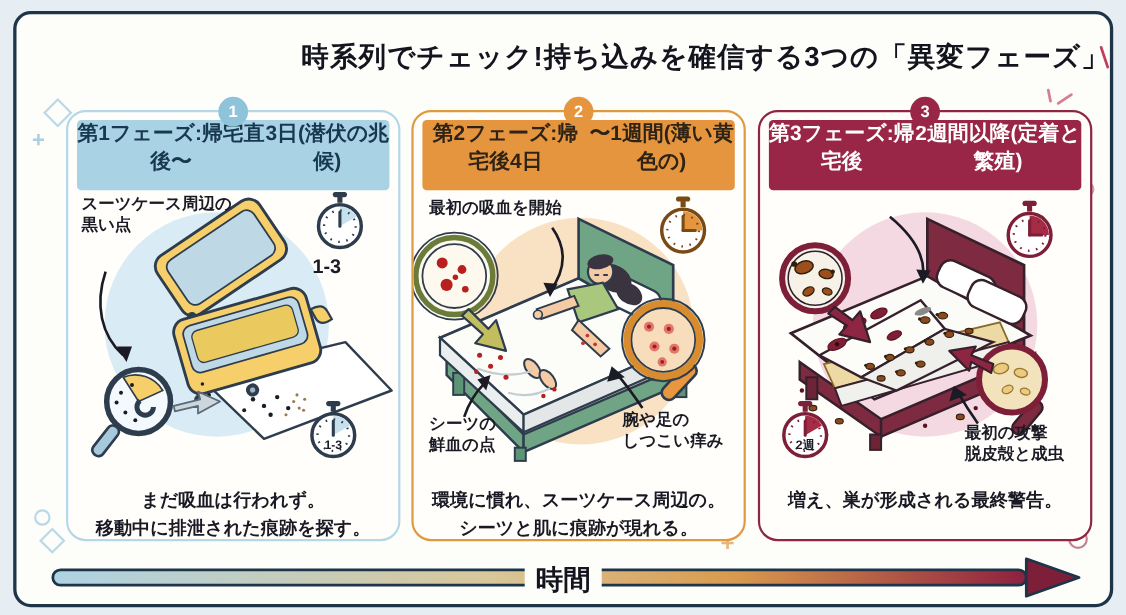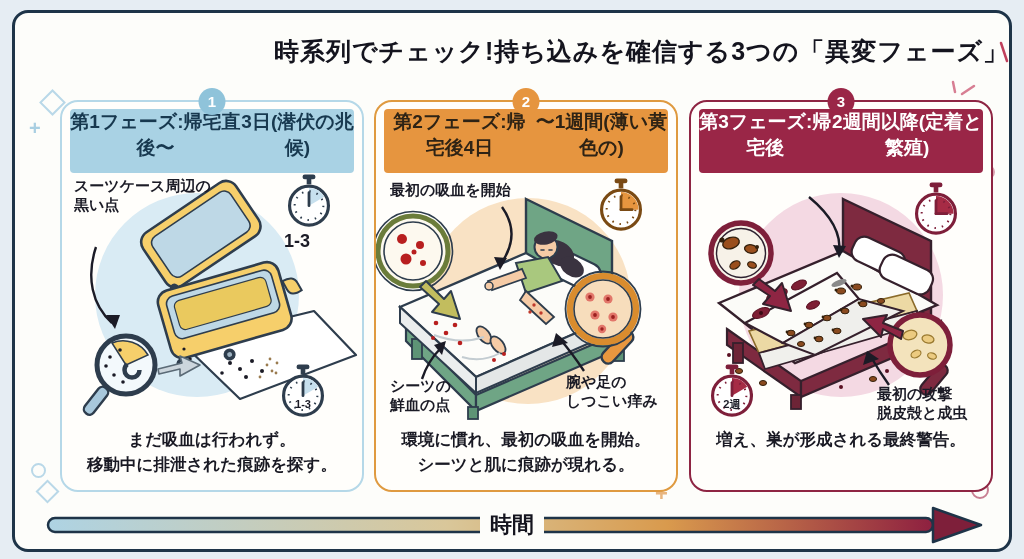--- a/index.html
+++ b/index.html
@@ -15,34 +15,34 @@
     width:27px;height:27px;border-radius:50%;background:var(--c-badge);
     color:#fff;font-size:15px;font-weight:800;display:flex;align-items:center;justify-content:center;z-index:3;}
   .phead{margin:7px 8px 0;height:64px;border-radius:4px;background:var(--c-headerBg);
     color:var(--c-headerText);display:flex;flex-direction:row;justify-content:center;
     text-align:center;font-size:19px;font-weight:800;line-height:1.35;}
   .pcontent{position:relative;height:250px;}
   .pcontent>svg.illus{position:absolute;left:0;top:0;z-index:1;}
   .anno{position:absolute;z-index:2;font-size:15px;font-weight:700;color:#1b1b26;line-height:1.25;}
   .timerwrap{position:absolute;z-index:2;width:50px;text-align:left;}
   .timerlabel{font-size:18px;font-weight:800;color:#1b1b26;margin-top:-2px;}
-  .pdesc{margin-top:4px;text-align:center;font-size:16.5px;font-weight:700;
+  .pdesc{margin-top:20px;text-align:center;font-size:16.5px;font-weight:700;
     color:#191923;line-height:1.5;}
   
   .tr{fill:var(--c-rim)} 
   .tc{stroke:var(--c-rim);stroke-width:3.4}
   .tw{fill:var(--c-timer)}
   .tt{stroke:var(--c-rim);stroke-width:2.2;stroke-dasharray:1.6,6.5;fill:none}
   .th{stroke:var(--c-rim);stroke-width:3;stroke-linecap:round}
   .ttx{font-family:"Liberation Sans","DejaVu Sans",sans-serif;font-size:12px;font-weight:700;fill:#1b1b26}
   .bgc{fill:var(--c-circle)}
   
   #timeline{position:absolute;left:28px;top:492px;width:944px;height:40px;}
   #timelabel{position:absolute;left:50%;top:497px;transform:translateX(-50%);
-    background:#fdfdfa;padding:0 10px;font-size:22px;font-weight:800;color:#14141e;z-index:4;}
+    background:#fdfdfa;padding:0 10px;font-size:25px;font-weight:800;color:#14141e;z-index:4;}
   
   .deco{position:absolute;z-index:0;}
   .diamond{border:2.5px solid #b9d8e8;transform:rotate(45deg);}
   .ring{border-radius:50%;}
   .plus{font-weight:800;}
 </style>
 </head>
 <body>
 
 <div id="card">
@@ -292,21 +292,21 @@
             <rect class="tr" x="24.5" y="6" width="5" height="6"></rect>
           <circle class="tc" cx="27" cy="35" r="21" fill="#fff"></circle>
           <path class="tw" d="M27,35 L27,16 A19,19 0 0 1 46,35 Z"></path>
           <circle class="tt" cx="27" cy="35" r="15.5"></circle>
           <line class="th" x1="27" y1="35" x2="27" y2="21"></line>
           <line class="th" x1="27" y1="35" x2="39" y2="35"></line>
         </svg>
       </div>
     </div>
     <div class="pdesc">
-      <div>環境に慣れ、最初の吸血を開始。</div>
+      <div>環境に慣れ、スーツケース周辺の。</div>
       <div>シーツと肌に痕跡が現れる。</div>
     </div>
   </div>
 
   <div class="phase" id="phase3" style="--c-headerBg: #9a2647; --c-headerText: #ffffff; --c-border: #8e2543; --c-badge: #9a2647; --c-circle: #f4d9e3; --c-timer: #a62b45; --c-rim: #7e1f3a;">
     <div class="badge">3</div>
     <div class="phead">
       <span>第3フェーズ:帰宅後</span>
       <span>2週間以降(定着と繁殖)</span>
     </div>

